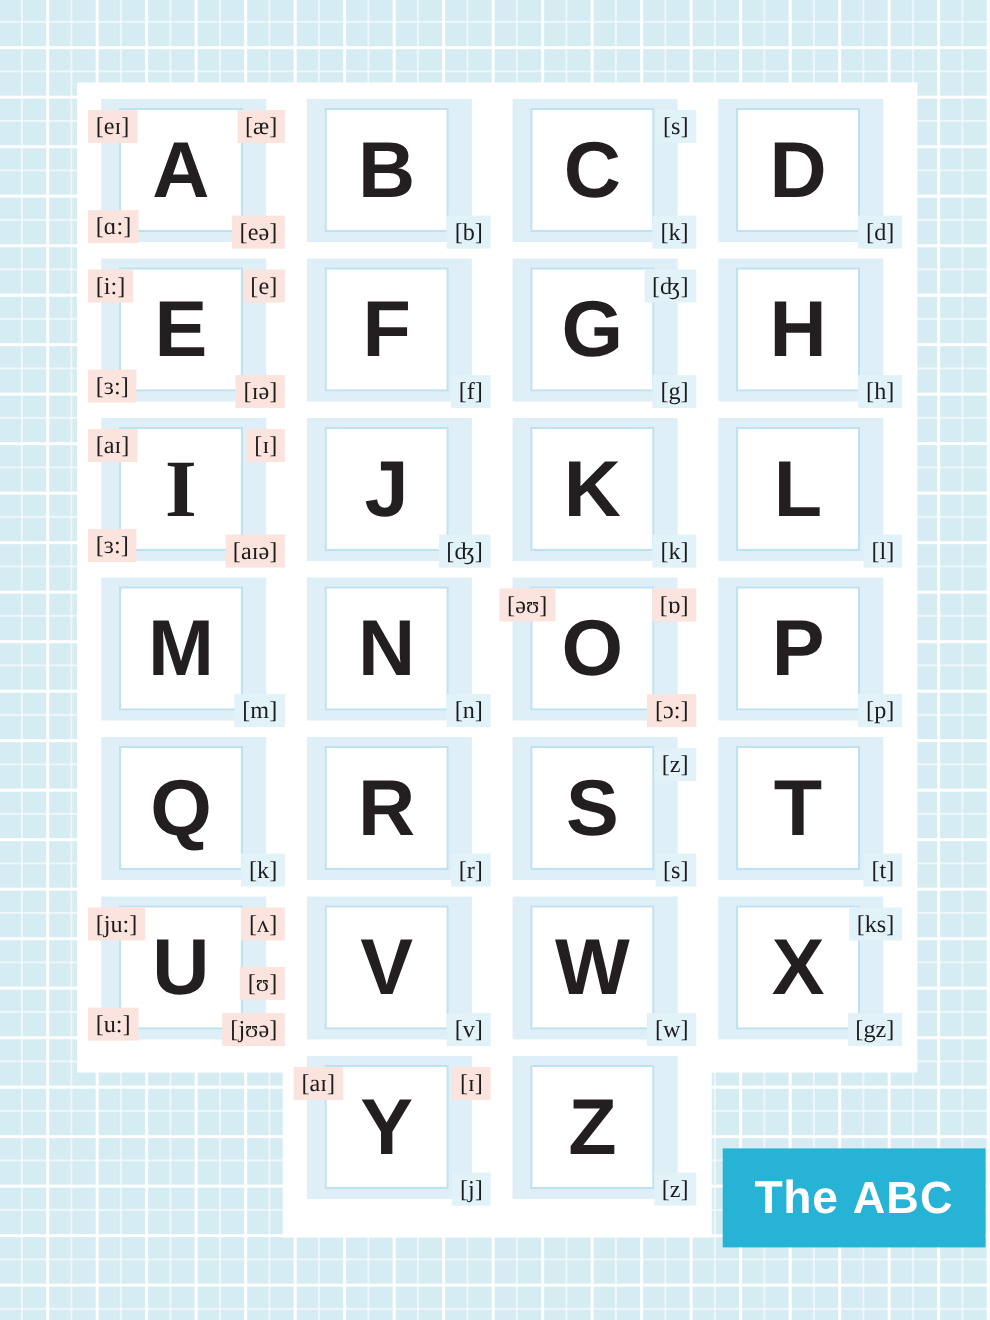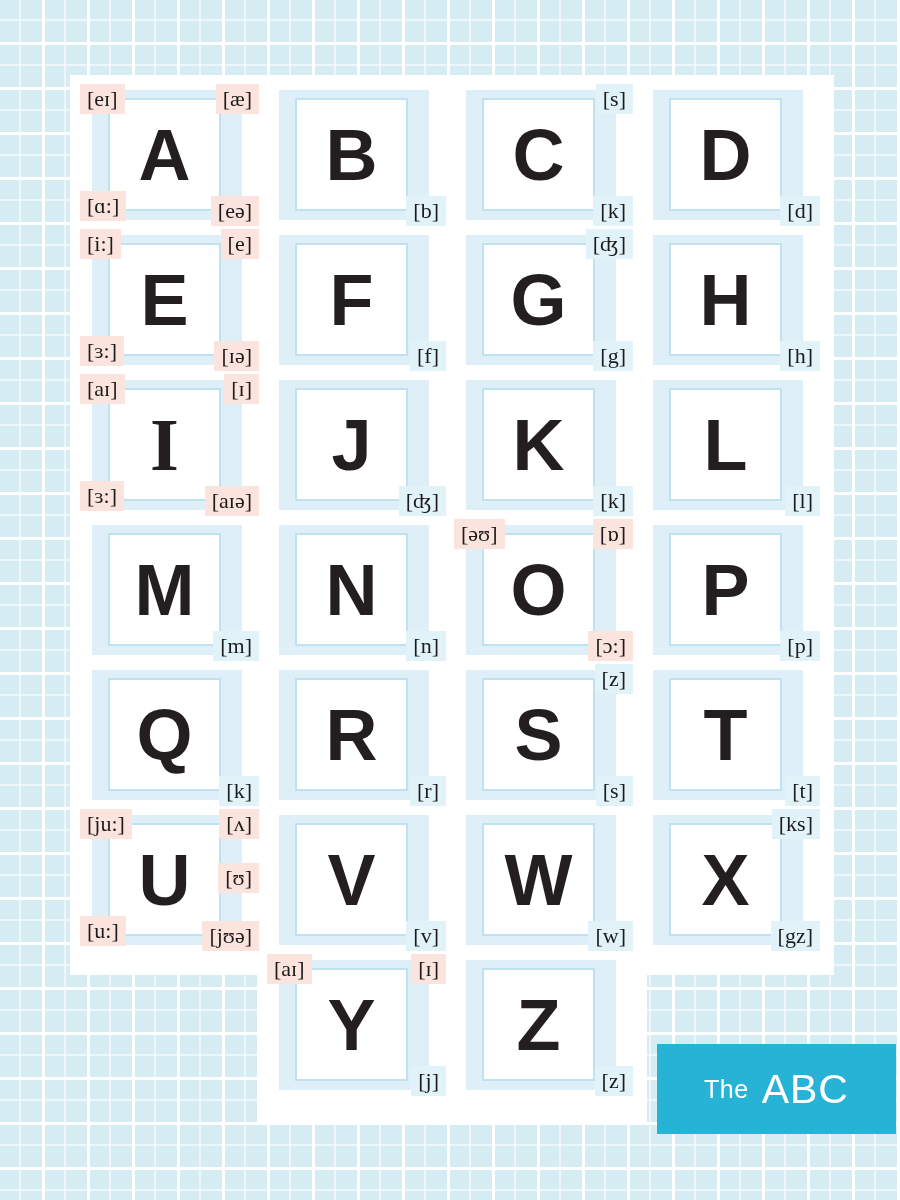--- a/index.html
+++ b/index.html
@@ -71,39 +71,40 @@
   .letter.serif{font-family:"Liberation Serif", serif;font-size:74px;}
 
   
   .tag{
     position:absolute;
     font-family:"Liberation Serif", serif;
     font-size:22px;color:#1c1c1c;
     padding:3px 7px 4px 7px;
     white-space:nowrap;
     line-height:1.05;
+    margin-top:16px;
   }
   .tag.pink{background:#fbe4dd;}
   .tag.blue{background:#e2f2f9;}
 
   .tag.tl{left:2px;  top:2px;}
   .tag.tr{right:6px; top:2px;}
   .tag.bl{left:2px;  bottom:6px;}
   .tag.br{right:6px; bottom:1px;}
   .tag.mr{right:6px; top:56px;}
 
   
   #logo{
     position:absolute;left:657px;top:1044px;width:239px;height:90px;
     background:#26b3d6;
     display:flex;align-items:center;justify-content:center;
     color:#ffffff;
   }
-  #logo .the{font-size:25px;font-weight:normal;letter-spacing:.5px;}
-  #logo .abc{font-size:41px;font-weight:normal;letter-spacing:1px;margin-left:13px;}
+  #logo .the{font-size:42px;font-weight:bold;letter-spacing:.5px;}
+  #logo .abc{font-size:41px;font-weight:bold;letter-spacing:1px;margin-left:13px;}
 </style>
 </head>
 <body>
 
 <div id="bg-grid"></div>
 <div id="bg-grid-fine"></div>
 
 <div id="sheet"></div>
 <div id="sheet-bottom"></div>
 

